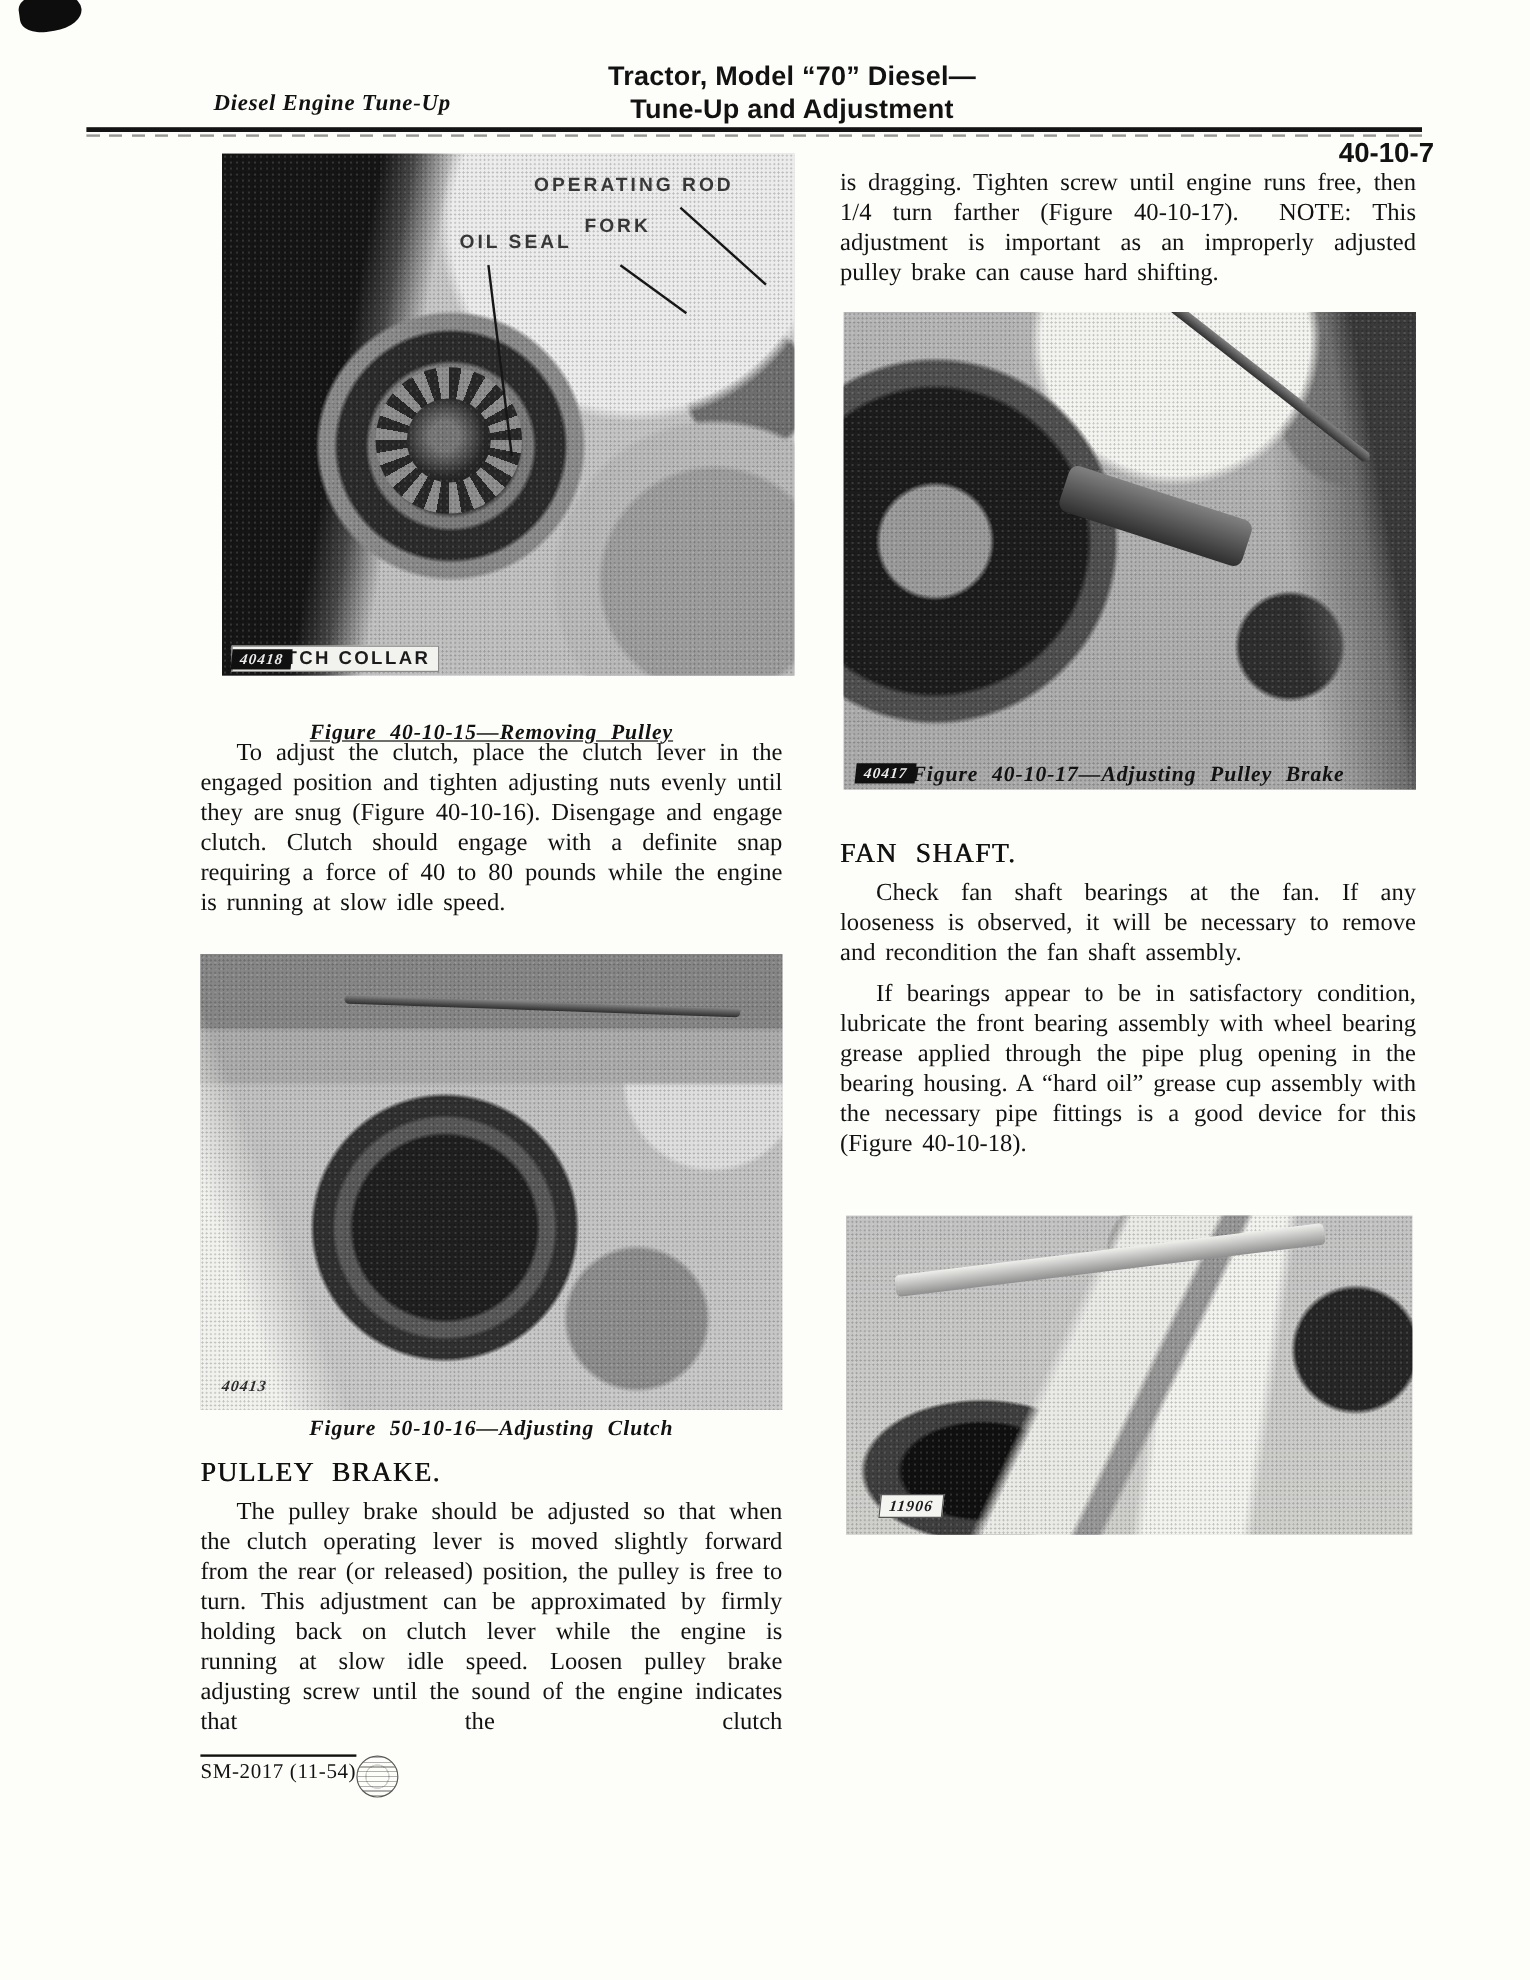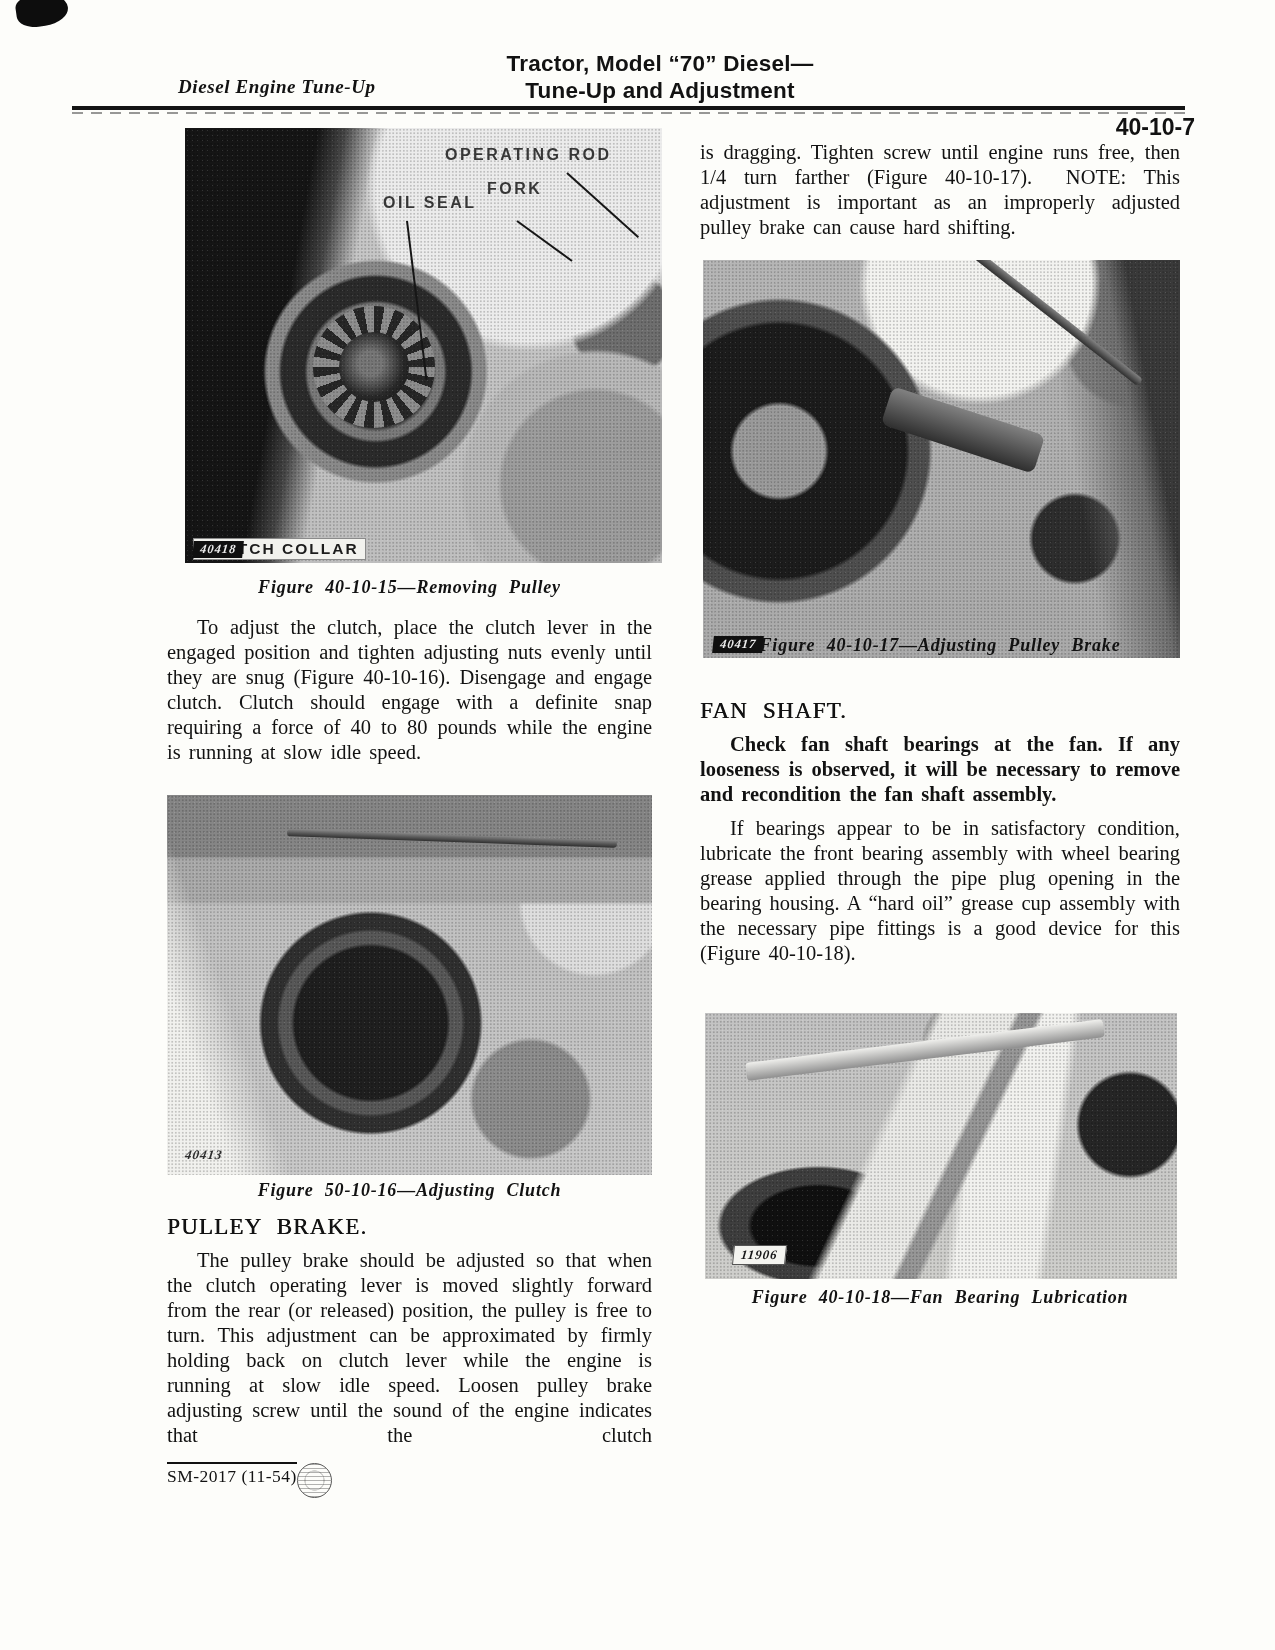--- a/index.html
+++ b/index.html
@@ -92,21 +92,21 @@
     <div class="ht2"></div>
     <div class="plabel" style="left:260px; top:18px;">OPERATING ROD</div>
     <div class="lead" style="left:382px; top:44px; width:96px; transform:rotate(42deg);"></div>
     <div class="plabel" style="left:198px; top:66px;">OIL SEAL</div>
     <div class="lead" style="left:222px; top:92px; width:160px; transform:rotate(83deg);"></div>
     <div class="plabel" style="left:302px; top:52px;">FORK</div>
     <div class="lead" style="left:332px; top:92px; width:68px; transform:rotate(36deg);"></div>
     <div class="boxlabel" style="left:8px; top:382px;margin-top:28px;">CLUTCH COLLAR</div>
     <div class="chip-dark" style="left:8px; top:413px;">40418</div>
   </div>
-  <div class="abs caption" style="left:167px; top:577px; width:485px;">Figure 40-10-15—Removing Pulley</div>
+  <div class="abs caption" style="left:167px; top:600px; width:485px;text-decoration:underline;">Figure 40-10-15—Removing Pulley</div>
 
   <div class="abs para indent" style="left:167px; top:615px; width:485px;">To adjust the clutch, place the clutch lever in the engaged position and tighten adjusting nuts evenly until they are snug (Figure 40-10-16). Disengage and engage clutch. Clutch should engage with a definite snap requiring a force of 40 to 80 pounds while the engine is running at slow idle speed.</div>
 
   <div class="abs photo" style="left:167px; top:795px; width:485px; height:380px;
               background:
                 radial-gradient(circle at 42% 60%, #1f1f1f 0 21%, #585858 22% 25%, #303030 26% 30%, transparent 31%),
                 linear-gradient(70deg, #f1f1ee 0 11%, transparent 20%),
                 linear-gradient(180deg, #868686 0 16%, #ababab 17% 28%, transparent 29%),
                 radial-gradient(circle at 88% 28%, #dedede 0 14%, transparent 15%),
                 radial-gradient(circle at 75% 80%, #8d8d8d 0 12%, transparent 13%),
@@ -143,32 +143,31 @@
     <div class="ht"></div>
     <div class="ht2"></div>
     <div class="rod" style="left:245px; top:52px; width:215px; height:9px; transform:rotate(38deg);"></div>
     <div class="rod" style="left:180px; top:150px; width:160px; height:40px; transform:rotate(18deg); border-radius:8px;"></div>
     <div class="chip-dark" style="left:10px; top:376px;">40417</div>
   </div>
   <div class="abs caption" style="left:700px; top:635px; width:480px;">Figure 40-10-17—Adjusting Pulley Brake</div>
 
   <div class="abs sechead" style="left:700px; top:698px;">FAN SHAFT.</div>
 
-  <div class="abs para indent" style="left:700px; top:732px; width:480px;font-weight:bold;">Check fan shaft bearings at the fan. If any looseness is observed, it will be necessary to remove and recondition the fan shaft assembly.</div>
+  <div class="abs para indent" style="left:700px; top:732px; width:480px;">Check fan shaft bearings at the fan. If any looseness is observed, it will be necessary to remove and recondition the fan shaft assembly.</div>
 
   <div class="abs para indent" style="left:700px; top:816px; width:480px;">If bearings appear to be in satisfactory condition, lubricate the front bearing assembly with wheel bearing grease applied through the pipe plug opening in the bearing housing. A “hard oil” grease cup assembly with the necessary pipe fittings is a good device for this (Figure 40-10-18).</div>
 
   <div class="abs photo" style="left:705px; top:1013px; width:472px; height:266px;
               background:
                 linear-gradient(115deg, transparent 0 38%, #eaeae7 40% 52%, #979797 53% 56%, transparent 57%),
                 linear-gradient(98deg, transparent 0 54%, #f2f2ef 56% 72%, transparent 74%),
                 radial-gradient(ellipse at 24% 80%, #101010 0 13%, #3f3f3f 14% 19%, transparent 20%),
                 radial-gradient(circle at 90% 42%, #262626 0 11%, transparent 12%),
                 radial-gradient(circle at 60% 15%, #8b8b8b 0 18%, transparent 19%),
                 linear-gradient(#c3c3c3,#cfcfcc);">
     <div class="ht"></div>
     <div class="ht2"></div>
     <div class="rod" style="left:40px; top:28px; width:360px; height:18px; transform:rotate(-7deg); background:linear-gradient(#efefec,#8f8f8f); "></div>
     <div class="chip-light" style="left:28px; top:232px;">11906</div>
   </div>
-  <div class="abs caption" style="left:700px; top:1287px; width:480px;">Figure 40-10-18—Fan Bearing Lubrication</div>
 
 </div>
 
 </body></html>

